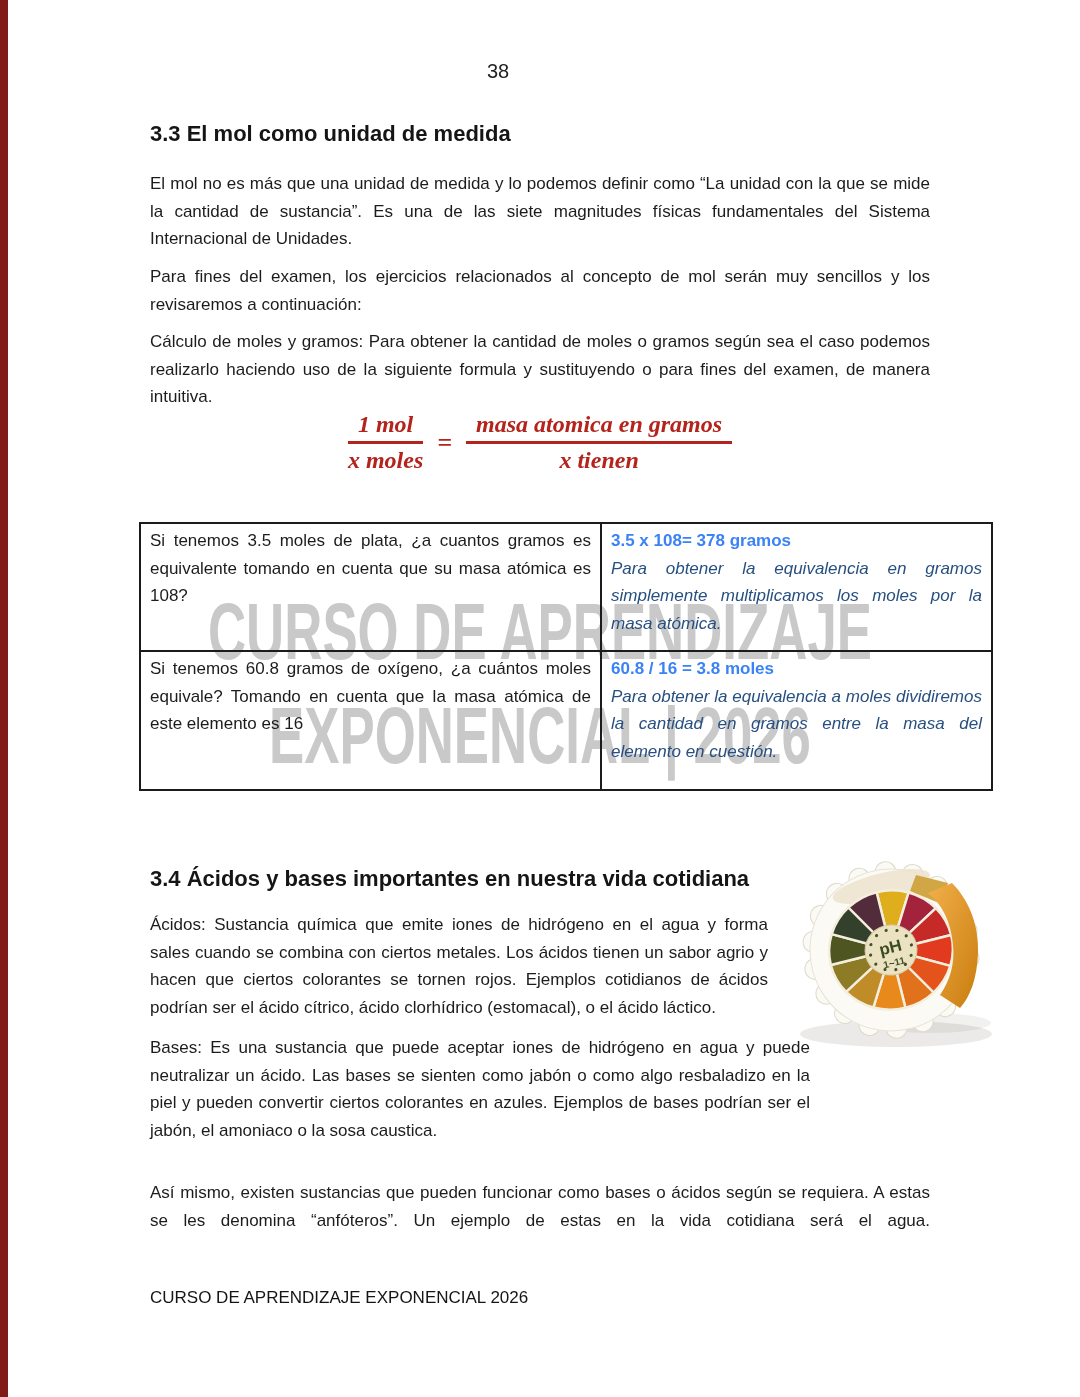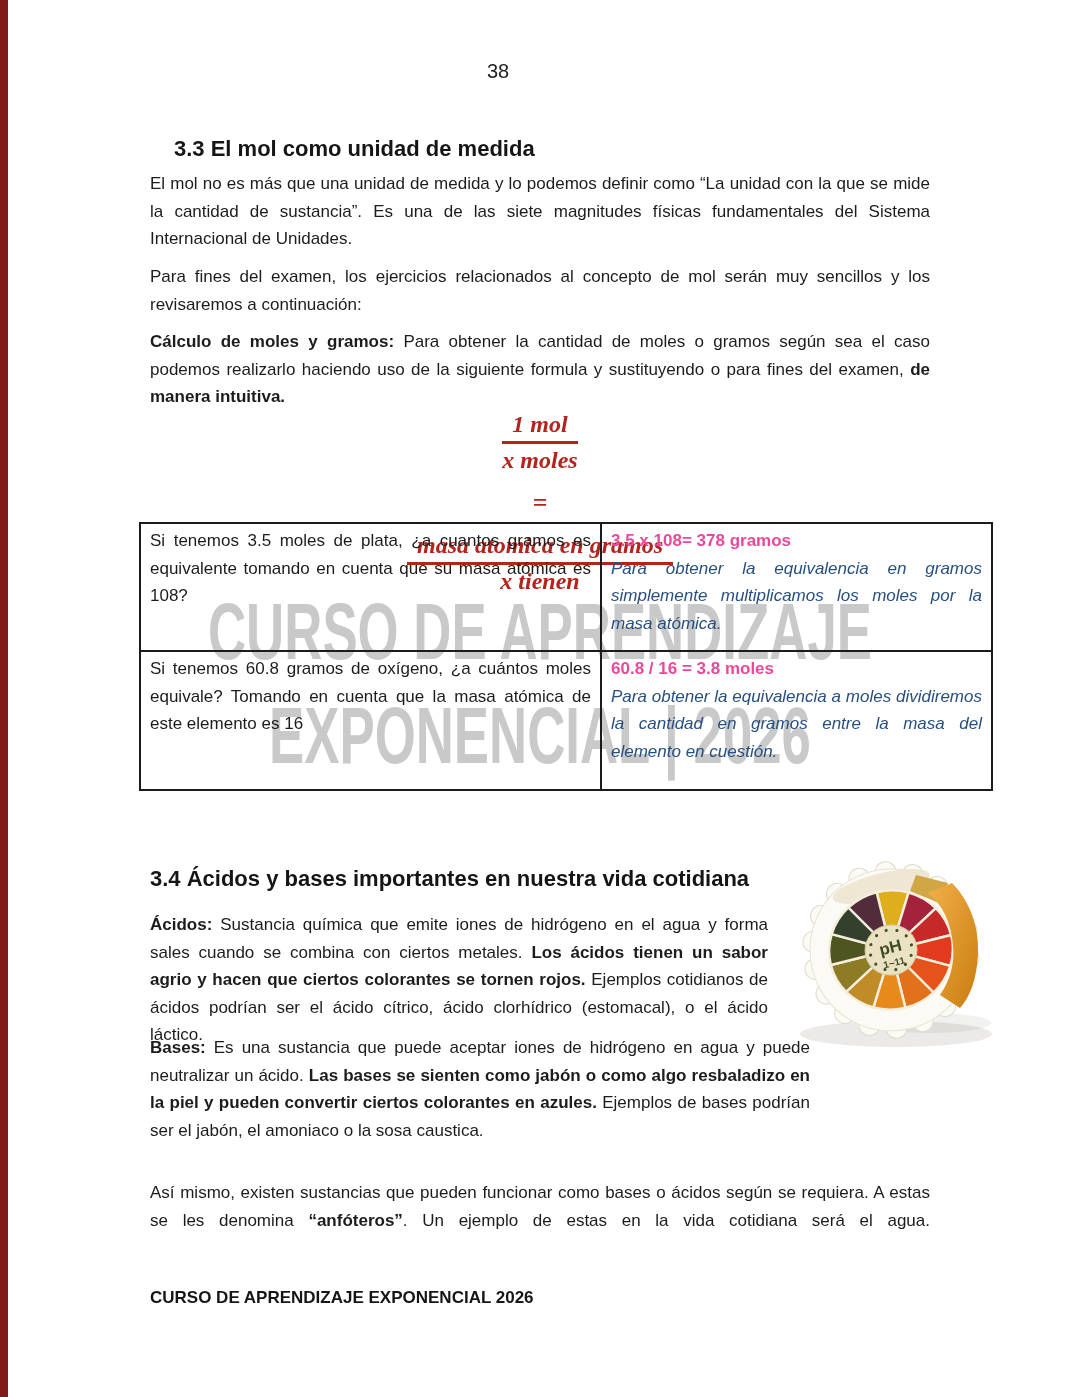--- a/index.html
+++ b/index.html
@@ -4,26 +4,26 @@
 <style>
   html,body{margin:0;padding:0;background:#ffffff;}
   .page{
     position:relative;width:1080px;height:1397px;background:#ffffff;overflow:hidden;
     font-family:"Liberation Sans",sans-serif;color:#1c1c1c;
   }
   .edge-stripe{position:absolute;left:0;top:0;width:8px;height:1397px;background:#801b15;}
   .page-number{position:absolute;left:0;top:60px;width:996px;text-align:center;font-size:20px;color:#222;}
   .h-section{position:absolute;left:150px;width:800px;font-size:22px;font-weight:bold;color:#151515;}
   .para{position:absolute;left:150px;width:780px;font-size:17px;line-height:27.5px;text-align:justify;}
-  .para .b,.b{font-weight:bold;}
+  .para .b,.b{font-weight:normal;}
   .last-justify{text-align-last:justify;margin-top:31px;}
   
   .formula{
     position:absolute;left:150px;top:411px;width:780px;display:flex;align-items:center;justify-content:center;gap:14px;
-    color:#b4231c;font-family:"Liberation Serif",serif;font-style:italic;font-weight:bold;font-size:24px;flex-direction:column;
+    color:#b4231c;font-family:"Liberation Serif",serif;font-style:italic;font-weight:bold;font-size:24px;
   }
   .frac{display:inline-flex;flex-direction:column;text-align:center;}
   .frac .num{border-bottom:3px solid #b4231c;padding:0 10px 3px;}
   .frac .den{padding-top:3px;}
   .formula .eq{font-size:26px;}
   
   .watermark{
     position:absolute;left:0;width:1080px;text-align:center;white-space:nowrap;
     font-weight:bold;font-size:60px;color:#c9c9c9;transform:scale(0.88,1.32);transform-origin:50% 0;
     letter-spacing:0px;z-index:0;
@@ -33,36 +33,36 @@
   table.molTable{
     position:absolute;left:139px;top:522px;width:852px;border-collapse:collapse;table-layout:fixed;z-index:1;
     background:transparent;
     padding-left:33px;
   }
   table.molTable td{
     border:2px solid #1b1b1b;vertical-align:top;padding:3px 9px 6px 9px;
     font-size:17px;line-height:27.5px;background:transparent;
   }
   td.qcell{text-align:justify;}
-  .result{font-weight:bold;color:#ec4899;}
+  .result{font-weight:bold;color:#3b82f6;}
   .explain{color:#274f80;font-style:italic;text-align:justify;}
   .wrap-spacer{float:right;width:120px;height:56px;}
-  .footer{position:absolute;left:150px;top:1288px;font-size:17px;font-weight:bold;color:#151515;text-align:right;}
+  .footer{position:absolute;left:150px;top:1288px;font-size:17px;font-weight:normal;color:#151515;text-align:right;}
   .ph-photo{position:absolute;left:776px;top:853px;width:245px;height:200px;z-index:2;}
 </style>
 </head>
 <body>
 
 <div class="page">
 
   <div class="edge-stripe"></div>
 
   <div class="page-number">38</div>
 
-  <div class="h-section" style="top:136px;margin-left:24px;">3.3 El mol como unidad de medida</div>
+  <div class="h-section" style="top:121px;">3.3 El mol como unidad de medida</div>
 
   <div class="para" style="top:170px;">El mol no es más que una unidad de medida y lo podemos definir como “La unidad con la que se mide la cantidad de sustancia”. Es una de las siete magnitudes físicas fundamentales del Sistema Internacional de Unidades.</div>
 
   <div class="para" style="top:263px;">Para fines del examen, los ejercicios relacionados al concepto de mol serán muy sencillos y los revisaremos a continuación:</div>
 
   <div class="para" style="top:328px;"><span class="b">Cálculo de moles y gramos: </span><span>Para obtener la cantidad de moles o gramos según sea el caso podemos realizarlo haciendo uso de la siguiente formula y sustituyendo o para fines del examen, </span><span class="b">de manera intuitiva.</span></div>
 
   <div class="formula">
     <span class="frac">
       <span class="num">1 mol</span>

